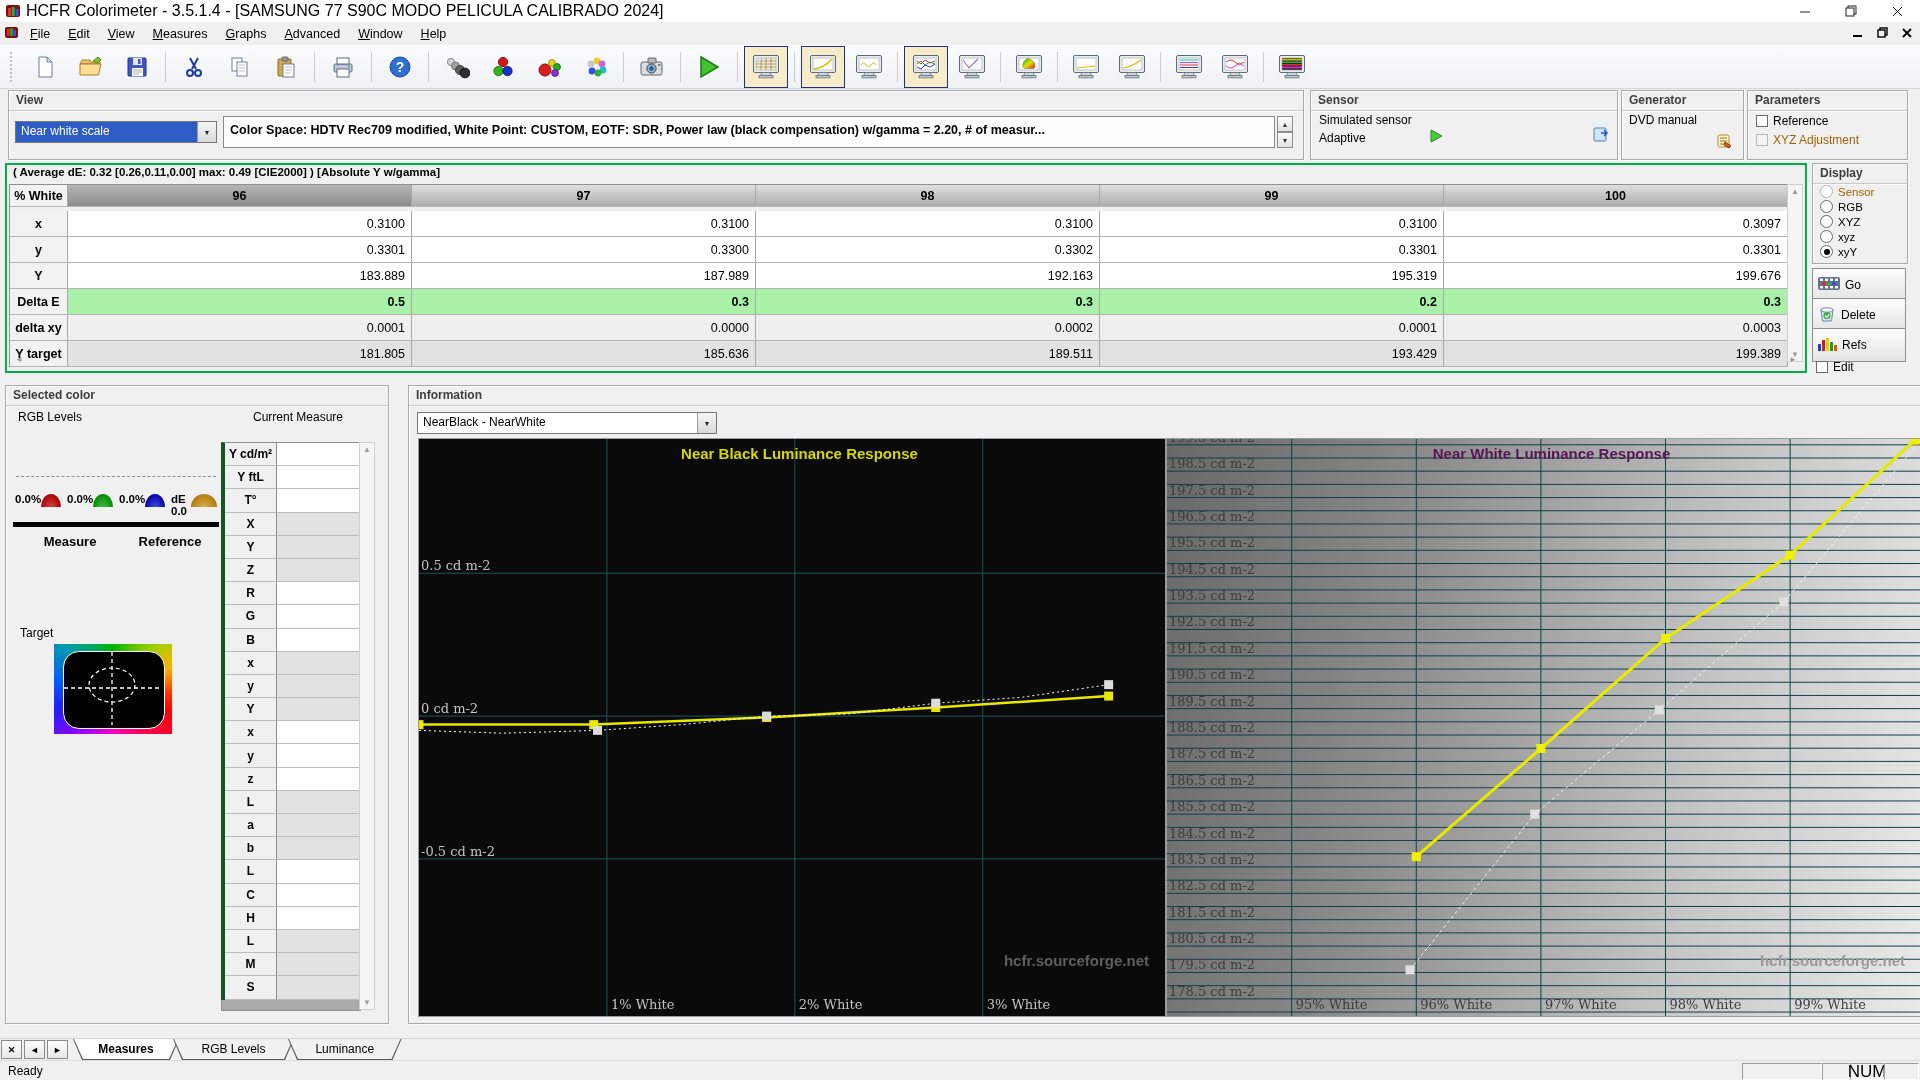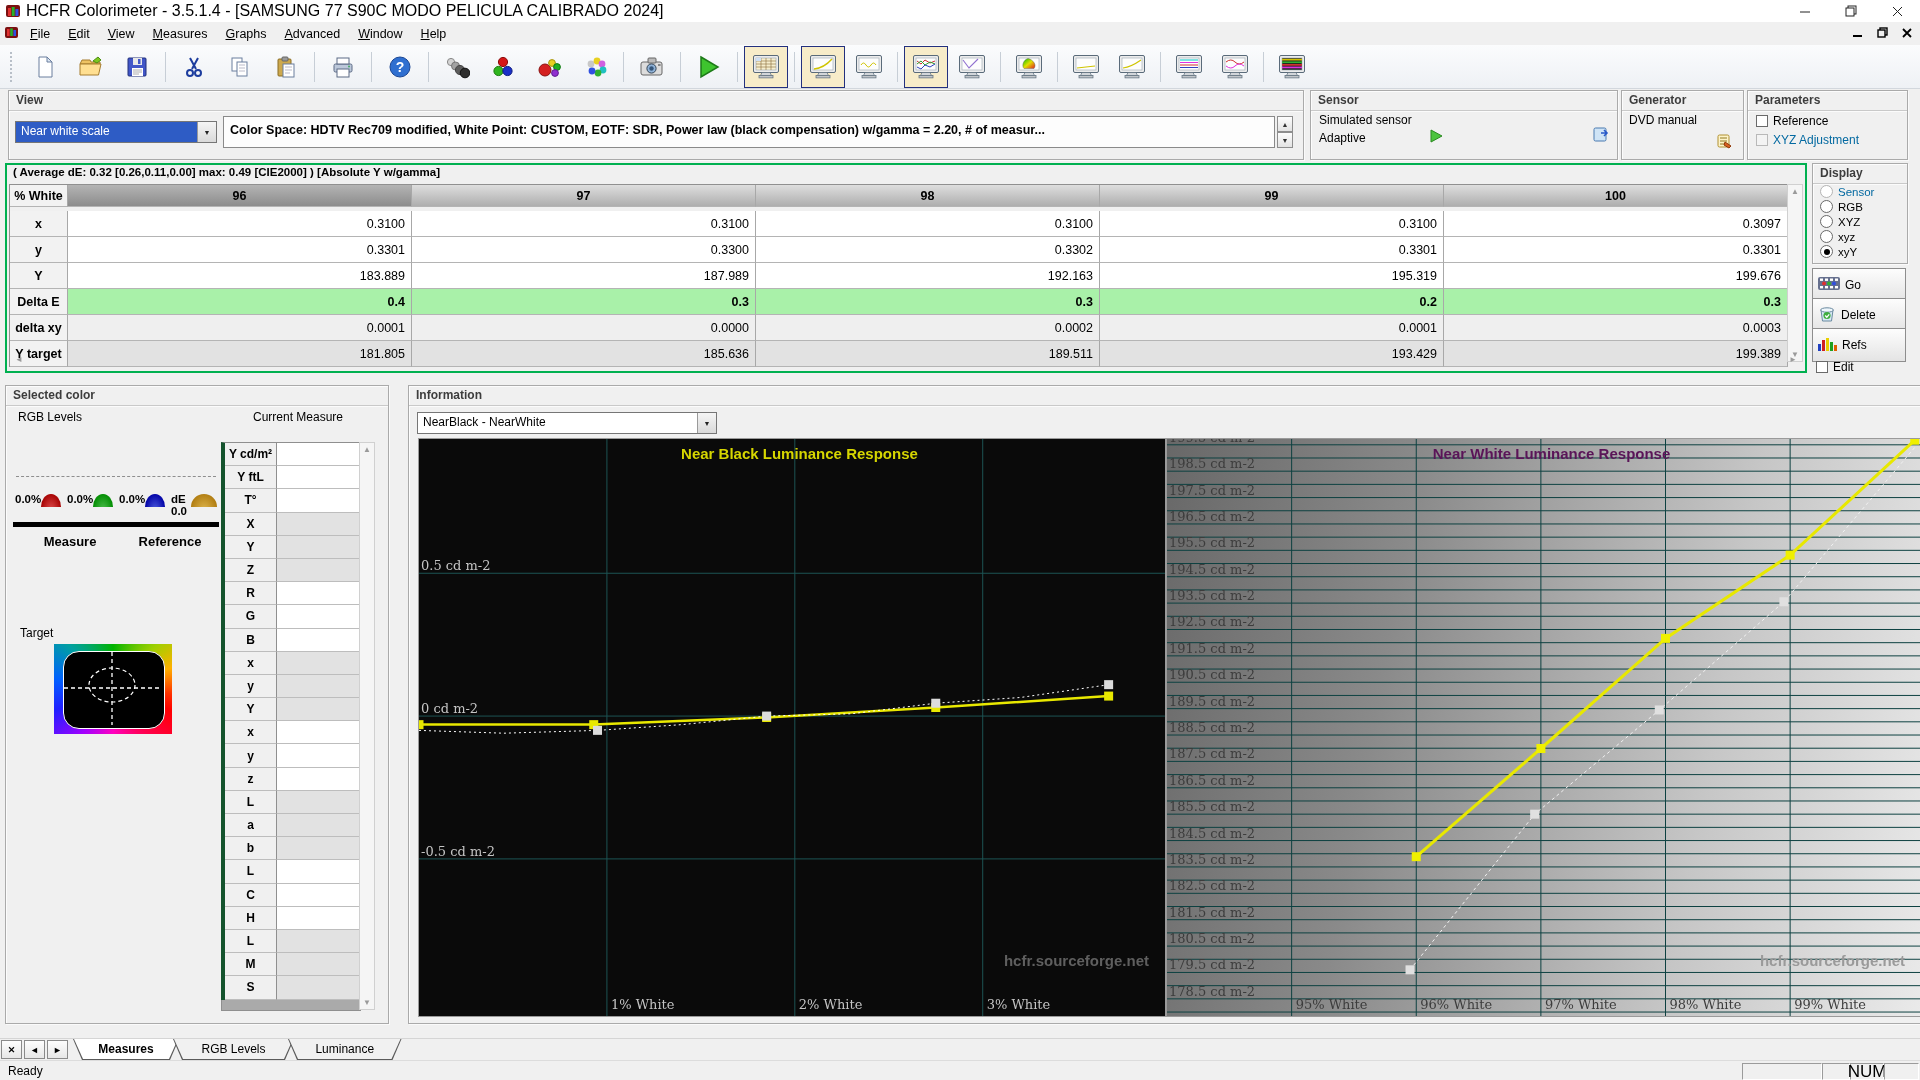--- a/index.html
+++ b/index.html
@@ -41,21 +41,21 @@
   .mg-hsel{background:linear-gradient(#b4b4b4,#8c8c8c)}
   .mg-l{justify-content:center;font-weight:bold;background:#f2f2f2}
   .mg-v{justify-content:flex-end;padding-right:6px}
   .scroll{background:#f5f5f5;border:1px solid #d0d0d0;box-sizing:border-box;display:flex;flex-direction:column;justify-content:space-between;align-items:center}
   .sarrow{color:#9a9a9a;font-size:8px;padding:2px 0}
   
   .opt-row{display:flex;align-items:center;height:15px;padding-left:7px;font-size:11.5px}
   .radio{width:11px;height:11px;border-radius:50%;border:1px solid #6a6a6a;background:#fff;display:inline-block;margin-right:5px;position:relative;flex:none}
   .radio.sel::after{content:"";position:absolute;left:2.5px;top:2.5px;right:2.5px;bottom:2.5px;background:#000;border-radius:50%}
   .radio.dis{border-color:#b4b4b4}
-  .dis-txt{color:#0369a1}
+  .dis-txt{color:#a16207}
   .btn3d{position:absolute;background:linear-gradient(#fdfdfd,#e4e4e4);border:1px solid #8e8e8e;border-radius:0;display:flex;align-items:center;font-size:12px;padding:16px 4px;box-sizing:border-box;gap:4px}
   .cb{width:12px;height:12px;border:1px solid #6a6a6a;background:#fff;display:inline-block;margin-right:5px;flex:none;box-sizing:border-box}
   .cb.dis{border-color:#b8b8b8;background:#f3f3f3}
   
   #cm-table{position:absolute;left:215px;top:56px;display:grid;grid-template-columns:52px 85px;grid-auto-rows:23.2px;border-left:4px solid #14532d;border-top:1px solid #8f8f8f}
   #cm-table>div{border-right:1px solid #8f8f8f;border-bottom:1px solid #bdbdbd;display:flex;align-items:center;box-sizing:border-box;font-size:12px}
   .cm-l{justify-content:center;font-weight:bold;background:#f0f0f0}
   .mound-seg{width:46px;display:flex;flex-direction:row;align-items:center}
   .mound{width:46px;height:13px;border-radius:50% 50% 0 0/100% 100% 0 0}
   .mlabel{font-weight:bold;font-size:11.5px;height:15px}
@@ -450,21 +450,21 @@
       <div class="mg-v" style="background: rgb(255, 255, 255);">0.3302</div>
       <div class="mg-v" style="background: rgb(255, 255, 255);">0.3301</div>
       <div class="mg-v" style="background: rgb(255, 255, 255);">0.3301</div>
       <div class="mg-l">Y</div>
       <div class="mg-v" style="background: rgb(255, 255, 255);">183.889</div>
       <div class="mg-v" style="background: rgb(255, 255, 255);">187.989</div>
       <div class="mg-v" style="background: rgb(255, 255, 255);">192.163</div>
       <div class="mg-v" style="background: rgb(255, 255, 255);">195.319</div>
       <div class="mg-v" style="background: rgb(255, 255, 255);">199.676</div>
       <div class="mg-l">Delta E</div>
-      <div class="mg-v" style="background: rgb(169, 241, 169); font-weight: bold;">0.4</div>
+      <div class="mg-v" style="background: rgb(169, 241, 169); font-weight: bold;">0.5</div>
       <div class="mg-v" style="background: rgb(169, 241, 169); font-weight: bold;">0.3</div>
       <div class="mg-v" style="background: rgb(169, 241, 169); font-weight: bold;">0.3</div>
       <div class="mg-v" style="background: rgb(169, 241, 169); font-weight: bold;">0.2</div>
       <div class="mg-v" style="background: rgb(169, 241, 169); font-weight: bold;">0.3</div>
       <div class="mg-l">delta xy</div>
       <div class="mg-v" style="background: rgb(239, 239, 239);">0.0001</div>
       <div class="mg-v" style="background: rgb(239, 239, 239);">0.0000</div>
       <div class="mg-v" style="background: rgb(239, 239, 239);">0.0002</div>
       <div class="mg-v" style="background: rgb(239, 239, 239);">0.0001</div>
       <div class="mg-v" style="background: rgb(239, 239, 239);">0.0003</div>

